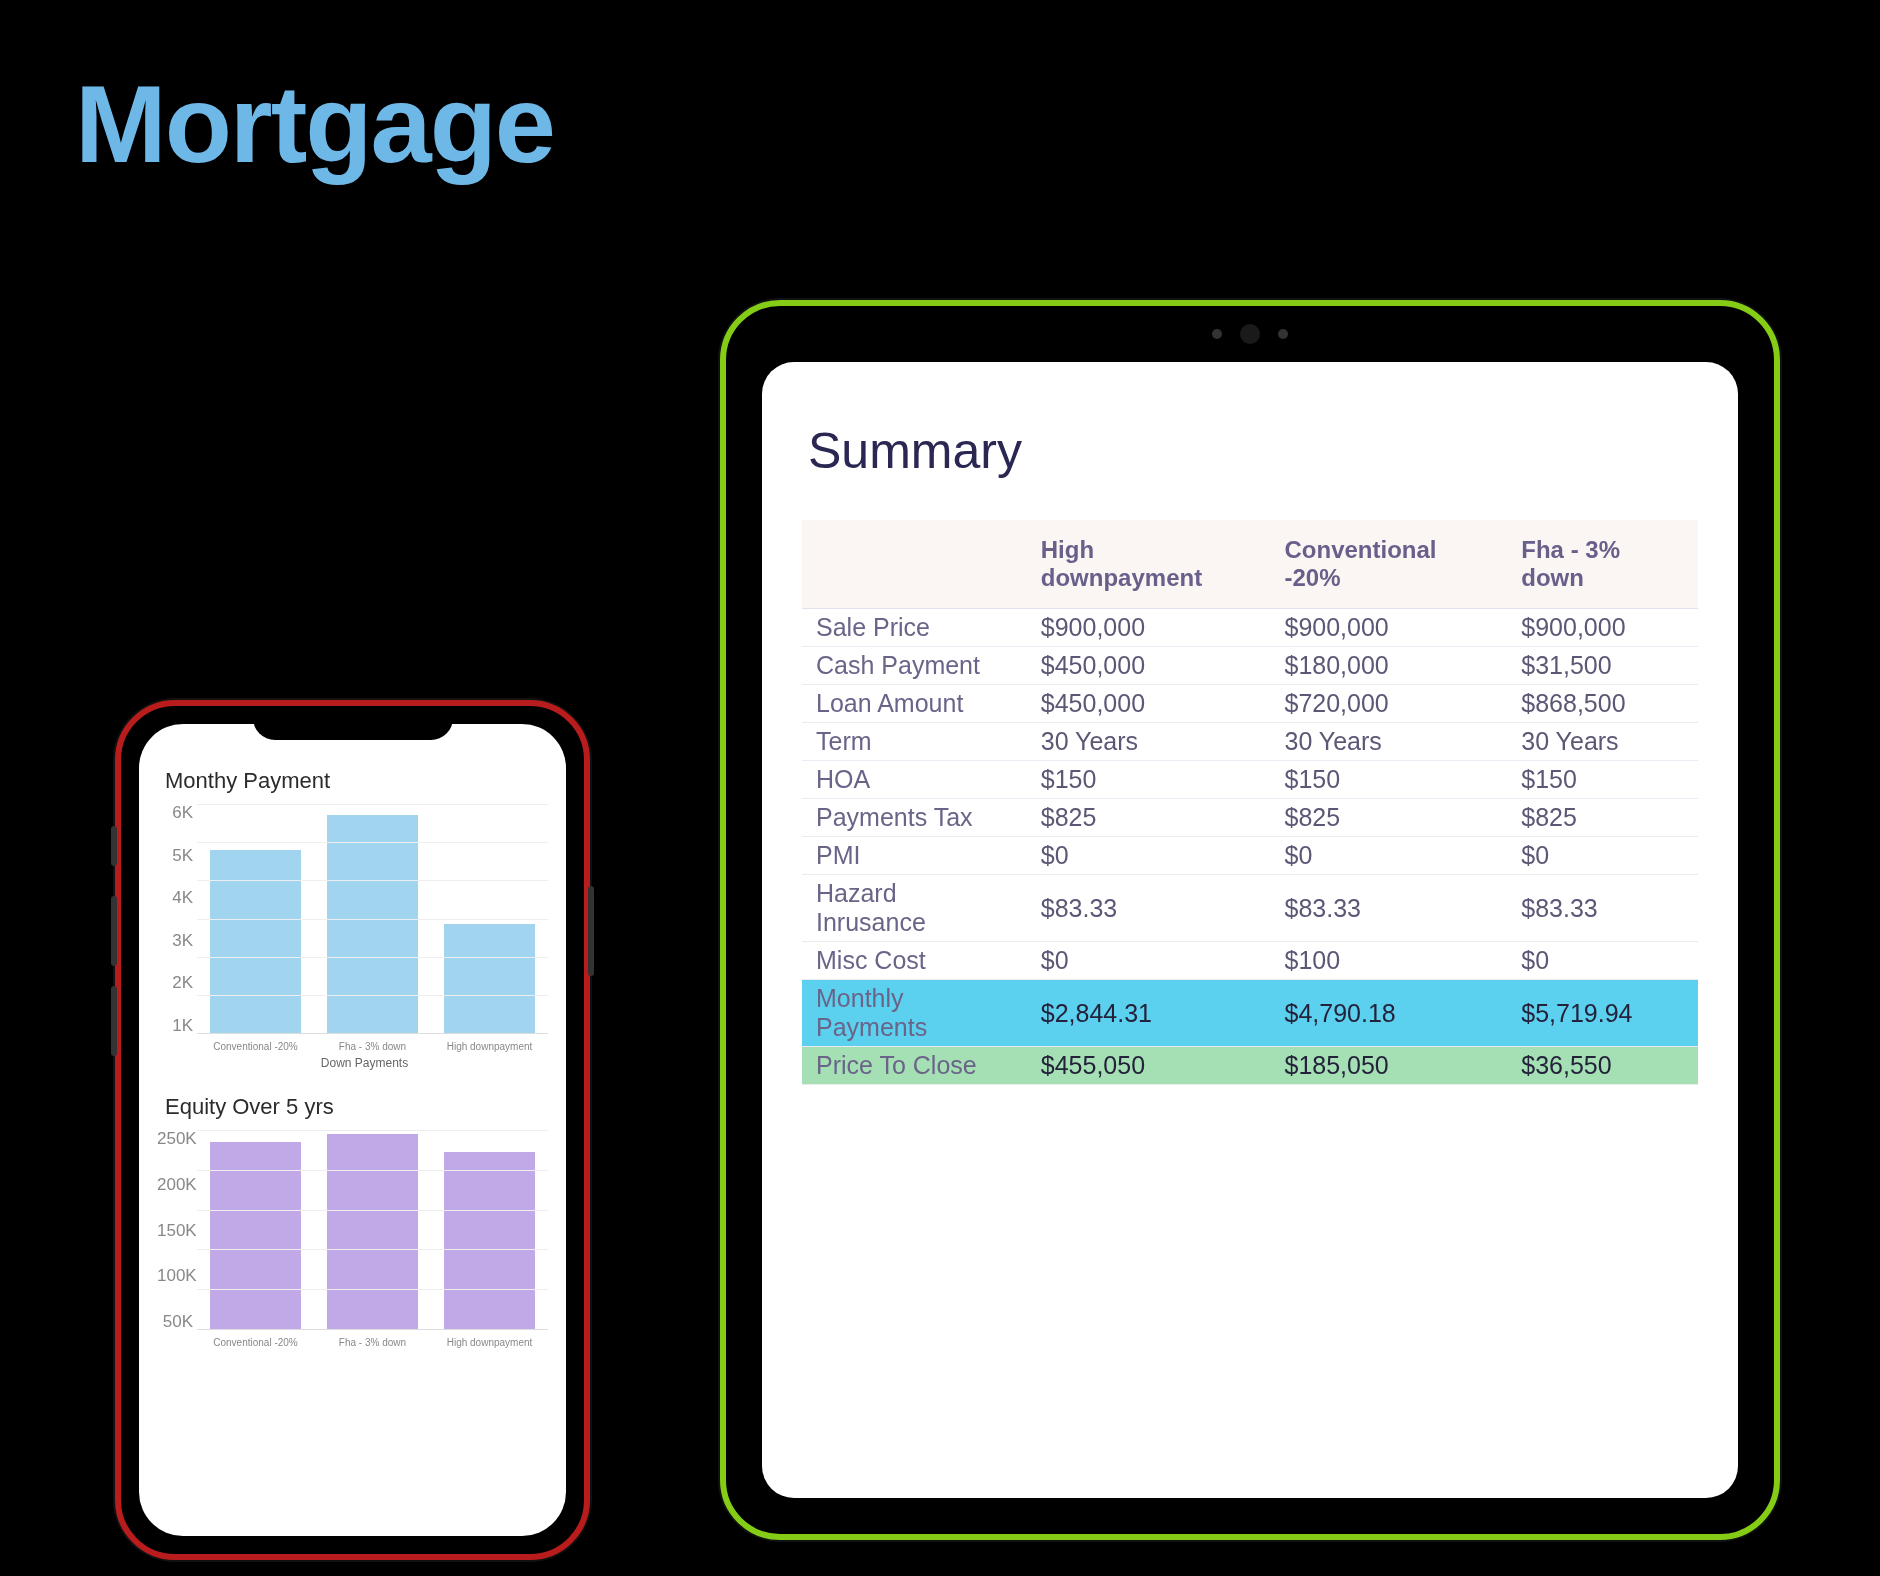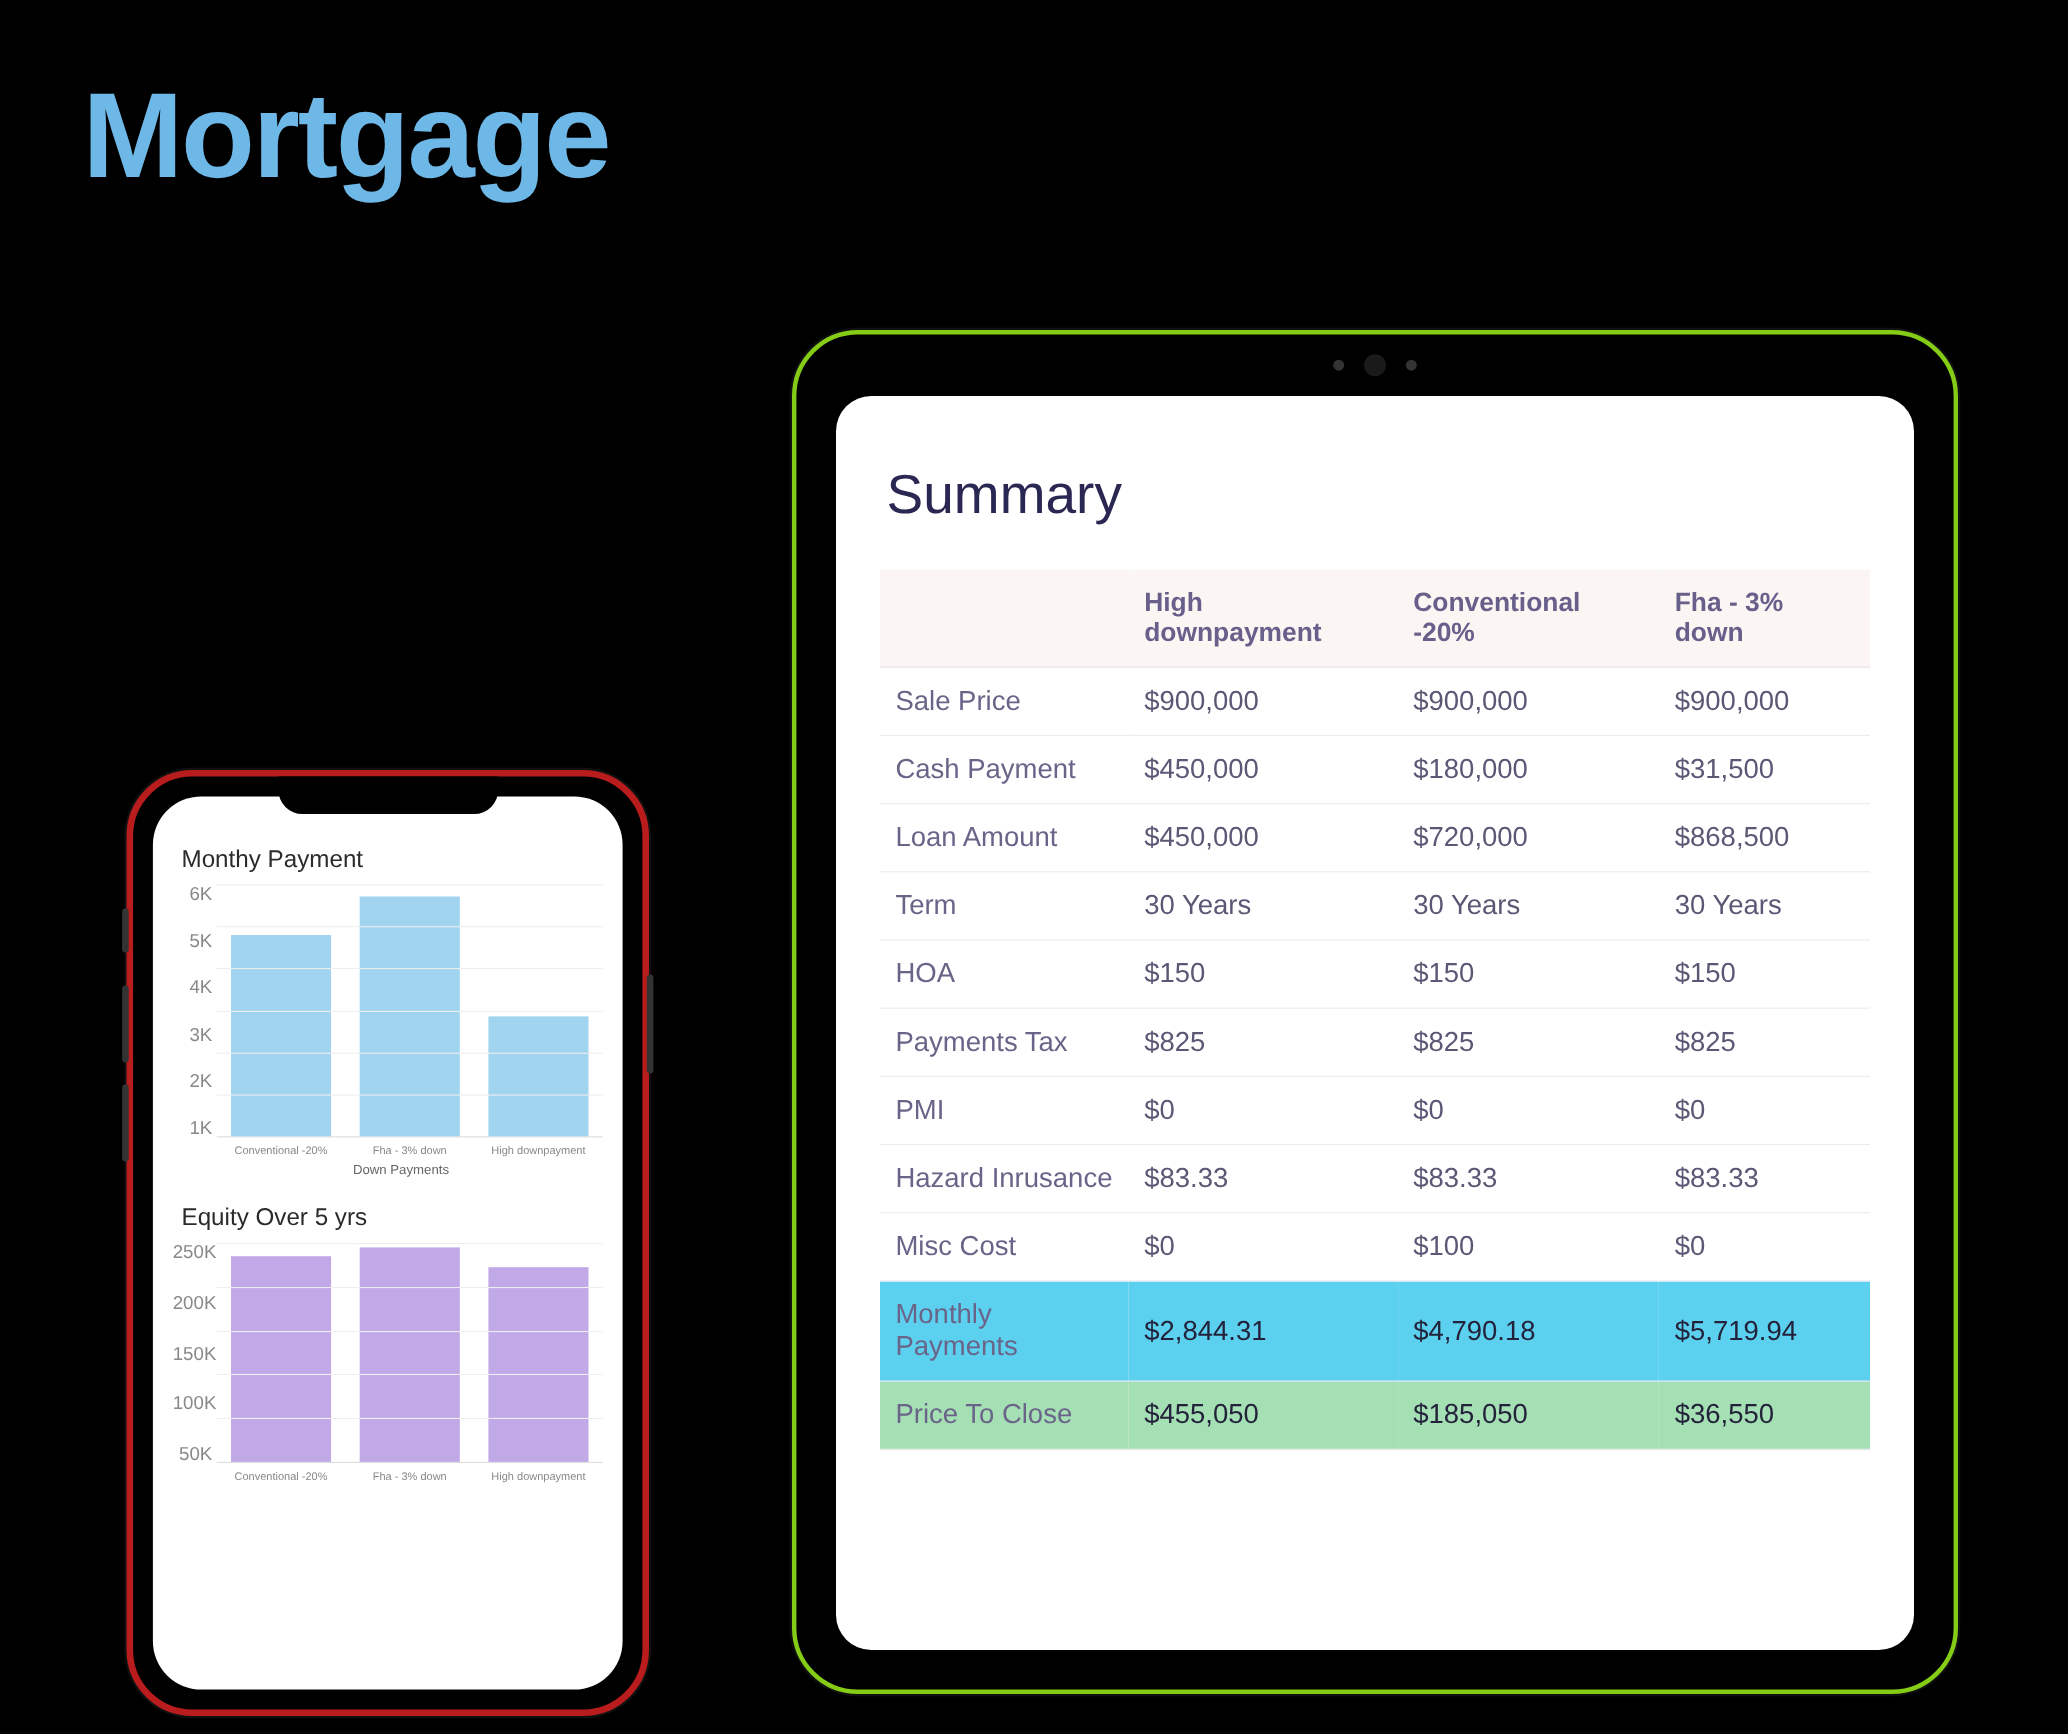--- a/index.html
+++ b/index.html
@@ -23,21 +23,21 @@
 
   
   .tablet {
     position: absolute;
     top: 300px;
     left: 720px;
     width: 1060px;
     height: 1240px;
     background: #000;
     border-radius: 60px;
-    border: 4px solid #84cc16;
+    border: 6px solid #84cc16;
     box-shadow: 0 0 0 2px #111;
   }
   .tablet-camera {
     position: absolute;
     top: 18px;
     left: 50%;
     transform: translateX(-50%);
     display: flex;
     align-items: center;
     gap: 18px;
@@ -71,21 +71,21 @@
   .summary-table th {
     text-align: left;
     background: #fbf6f3;
     color: #685f8a;
     font-weight: 700;
     padding: 16px 14px;
     font-size: 24px;
     border-bottom: 1px solid #e4e1ec;
   }
   .summary-table td {
-    padding: 16px 14px;
+    padding: 4px 14px;
     border-bottom: 1px solid #eceaf2;
     color: #5b5775;
     font-weight: 500;
   }
   .summary-table td:first-child {
     color: #6a6488;
   }
   .row-monthly td { background: #5cd0ef; color: #23223a; font-weight: 500; }
   .row-cash td { background: #a5dfb4; color: #23223a; font-weight: 500; }
 

